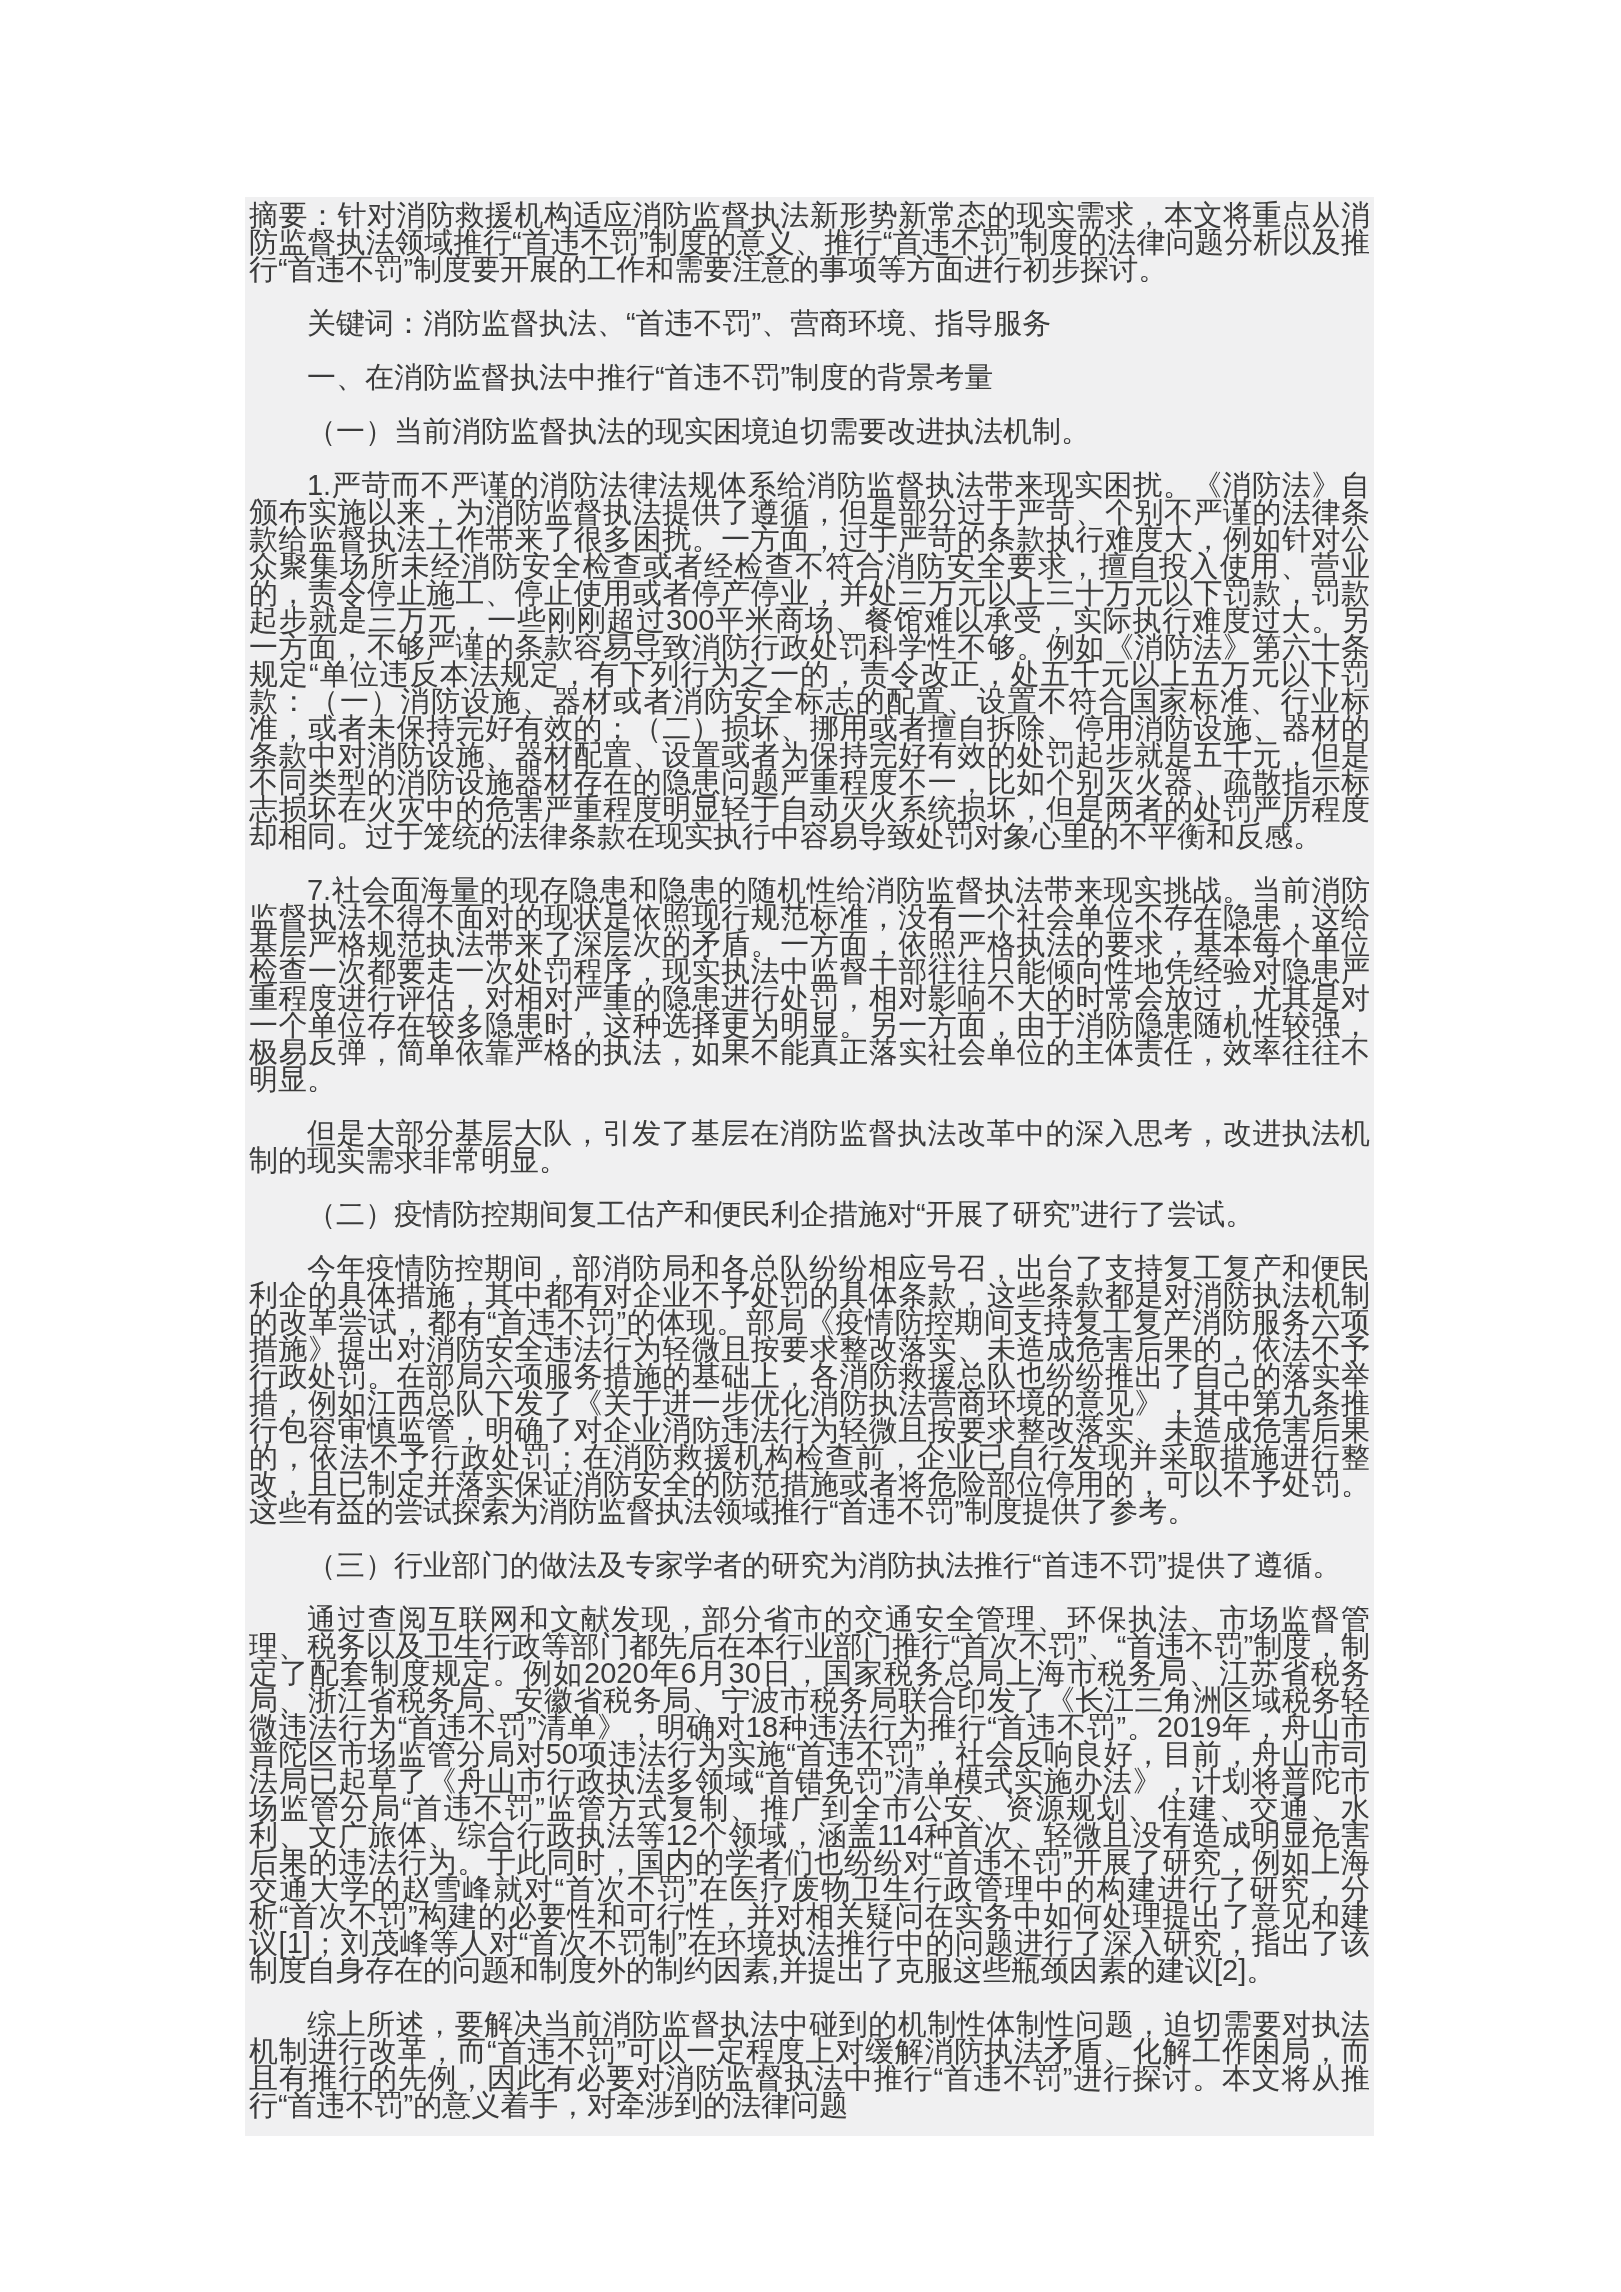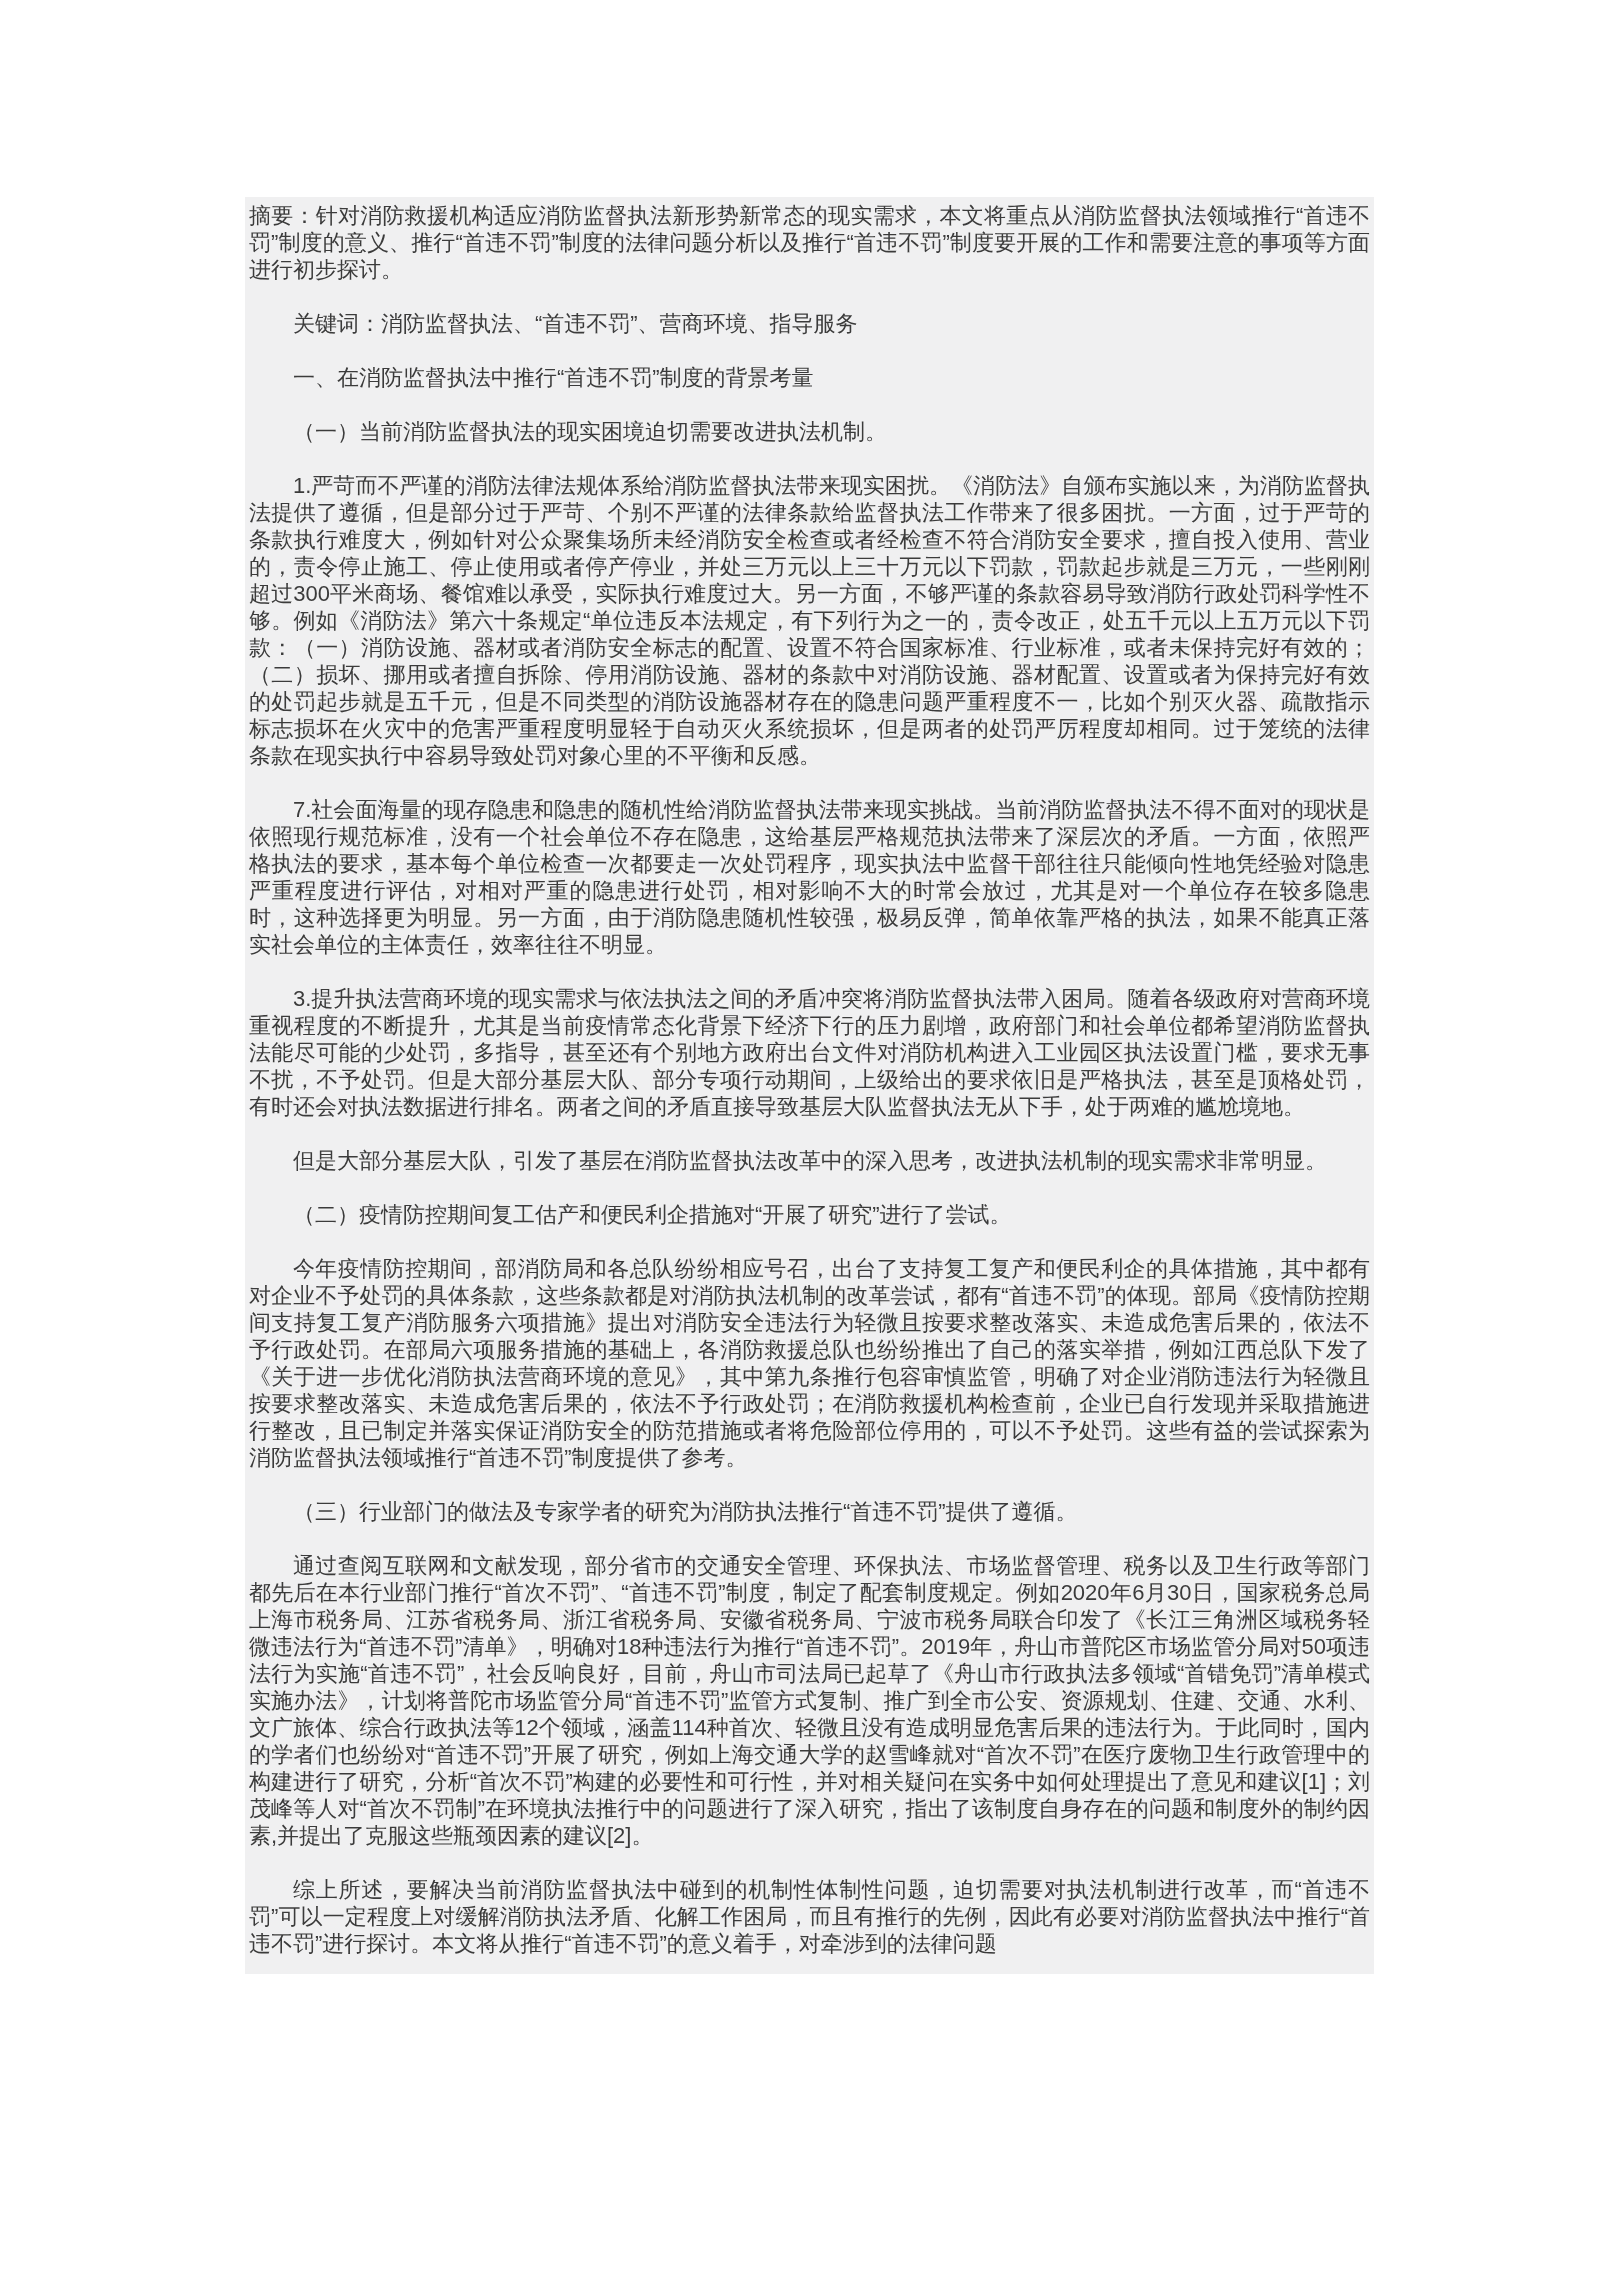--- a/index.html
+++ b/index.html
@@ -24,21 +24,21 @@
   }
   .doc-text-block {
     position: absolute;
     left: 245px;
     top: 197px;
     width: 1129px;
     box-sizing: border-box;
     padding: 4.9px 3.9px 3.9px 3.9px;
     background: #f0f0f1;
     color: #3b3b3b;
-    font-size: 22px;
+    font-size: 29px;
     line-height: 27px;
     text-align: justify;
     
     font-family: "Liberation Sans", sans-serif;
   }
   .doc-text-block p {
     margin: 0 0 27px 0;
     padding: 0;
     text-indent: 2em;
   }
@@ -54,21 +54,20 @@
 
 <div class="doc-viewport">
   <div class="doc-text-block">
 
   <p class="no-indent">摘要：针对消防救援机构适应消防监督执法新形势新常态的现实需求，本文将重点从消防监督执法领域推行“首违不罚”制度的意义、推行“首违不罚”制度的法律问题分析以及推行“首违不罚”制度要开展的工作和需要注意的事项等方面进行初步探讨。</p>
       <p>关键词：消防监督执法、“首违不罚”、营商环境、指导服务</p>
       <p>一、在消防监督执法中推行“首违不罚”制度的背景考量</p>
       <p>（一）当前消防监督执法的现实困境迫切需要改进执法机制。</p>
       <p>1.严苛而不严谨的消防法律法规体系给消防监督执法带来现实困扰。《消防法》自颁布实施以来，为消防监督执法提供了遵循，但是部分过于严苛、个别不严谨的法律条款给监督执法工作带来了很多困扰。一方面，过于严苛的条款执行难度大，例如针对公众聚集场所未经消防安全检查或者经检查不符合消防安全要求，擅自投入使用、营业的，责令停止施工、停止使用或者停产停业，并处三万元以上三十万元以下罚款，罚款起步就是三万元，一些刚刚超过300平米商场、餐馆难以承受，实际执行难度过大。另一方面，不够严谨的条款容易导致消防行政处罚科学性不够。例如《消防法》第六十条规定“单位违反本法规定，有下列行为之一的，责令改正，处五千元以上五万元以下罚款：（一）消防设施、器材或者消防安全标志的配置、设置不符合国家标准、行业标准，或者未保持完好有效的；（二）损坏、挪用或者擅自拆除、停用消防设施、器材的条款中对消防设施、器材配置、设置或者为保持完好有效的处罚起步就是五千元，但是不同类型的消防设施器材存在的隐患问题严重程度不一，比如个别灭火器、疏散指示标志损坏在火灾中的危害严重程度明显轻于自动灭火系统损坏，但是两者的处罚严厉程度却相同。过于笼统的法律条款在现实执行中容易导致处罚对象心里的不平衡和反感。</p>
       <p>7.社会面海量的现存隐患和隐患的随机性给消防监督执法带来现实挑战。当前消防监督执法不得不面对的现状是依照现行规范标准，没有一个社会单位不存在隐患，这给基层严格规范执法带来了深层次的矛盾。一方面，依照严格执法的要求，基本每个单位检查一次都要走一次处罚程序，现实执法中监督干部往往只能倾向性地凭经验对隐患严重程度进行评估，对相对严重的隐患进行处罚，相对影响不大的时常会放过，尤其是对一个单位存在较多隐患时，这种选择更为明显。另一方面，由于消防隐患随机性较强，极易反弹，简单依靠严格的执法，如果不能真正落实社会单位的主体责任，效率往往不明显。</p>
-      <p>3.提升执法营商环境的现实需求与依法执法之间的矛盾冲突将消防监督执法带入困局。随着各级政府对营商环境重视程度的不断提升，尤其是当前疫情常态化背景下经济下行的压力剧增，政府部门和社会单位都希望消防监督执法能尽可能的少处罚，多指导，甚至还有个别地方政府出台文件对消防机构进入工业园区执法设置门槛，要求无事不扰，不予处罚。但是大部分基层大队、部分专项行动期间，上级给出的要求依旧是严格执法，甚至是顶格处罚，有时还会对执法数据进行排名。两者之间的矛盾直接导致基层大队监督执法无从下手，处于两难的尴尬境地。</p>
       <p>但是大部分基层大队，引发了基层在消防监督执法改革中的深入思考，改进执法机制的现实需求非常明显。</p>
       <p>（二）疫情防控期间复工估产和便民利企措施对“开展了研究”进行了尝试。</p>
       <p>今年疫情防控期间，部消防局和各总队纷纷相应号召，出台了支持复工复产和便民利企的具体措施，其中都有对企业不予处罚的具体条款，这些条款都是对消防执法机制的改革尝试，都有“首违不罚”的体现。部局《疫情防控期间支持复工复产消防服务六项措施》提出对消防安全违法行为轻微且按要求整改落实、未造成危害后果的，依法不予行政处罚。在部局六项服务措施的基础上，各消防救援总队也纷纷推出了自己的落实举措，例如江西总队下发了《关于进一步优化消防执法营商环境的意见》，其中第九条推行包容审慎监管，明确了对企业消防违法行为轻微且按要求整改落实、未造成危害后果的，依法不予行政处罚；在消防救援机构检查前，企业已自行发现并采取措施进行整改，且已制定并落实保证消防安全的防范措施或者将危险部位停用的，可以不予处罚。这些有益的尝试探索为消防监督执法领域推行“首违不罚”制度提供了参考。</p>
       <p>（三）行业部门的做法及专家学者的研究为消防执法推行“首违不罚”提供了遵循。</p>
       <p>通过查阅互联网和文献发现，部分省市的交通安全管理、环保执法、市场监督管理、税务以及卫生行政等部门都先后在本行业部门推行“首次不罚”、“首违不罚”制度，制定了配套制度规定。例如2020年6月30日，国家税务总局上海市税务局、江苏省税务局、浙江省税务局、安徽省税务局、宁波市税务局联合印发了《长江三角洲区域税务轻微违法行为“首违不罚”清单》，明确对18种违法行为推行“首违不罚”。2019年，舟山市普陀区市场监管分局对50项违法行为实施“首违不罚”，社会反响良好，目前，舟山市司法局已起草了《舟山市行政执法多领域“首错免罚”清单模式实施办法》，计划将普陀市场监管分局“首违不罚”监管方式复制、推广到全市公安、资源规划、住建、交通、水利、文广旅体、综合行政执法等12个领域，涵盖114种首次、轻微且没有造成明显危害后果的违法行为。于此同时，国内的学者们也纷纷对“首违不罚”开展了研究，例如上海交通大学的赵雪峰就对“首次不罚”在医疗废物卫生行政管理中的构建进行了研究，分析“首次不罚”构建的必要性和可行性，并对相关疑问在实务中如何处理提出了意见和建议[1]；刘茂峰等人对“首次不罚制”在环境执法推行中的问题进行了深入研究，指出了该制度自身存在的问题和制度外的制约因素,并提出了克服这些瓶颈因素的建议[2]。</p>
       <p>综上所述，要解决当前消防监督执法中碰到的机制性体制性问题，迫切需要对执法机制进行改革，而“首违不罚”可以一定程度上对缓解消防执法矛盾、化解工作困局，而且有推行的先例，因此有必要对消防监督执法中推行“首违不罚”进行探讨。本文将从推行“首违不罚”的意义着手，对牵涉到的法律问题</p>
     </div>
 </div>
 
 

